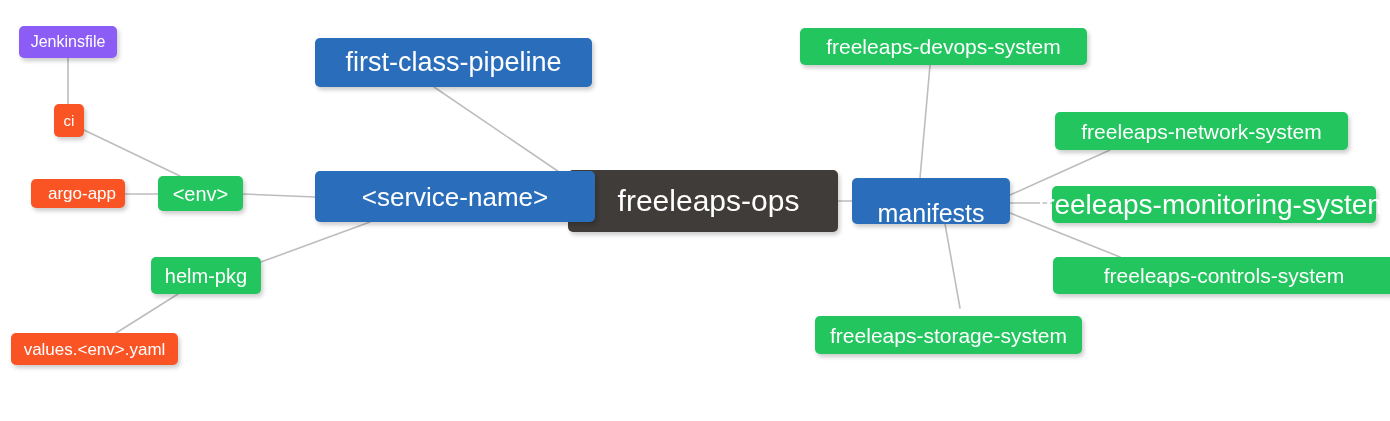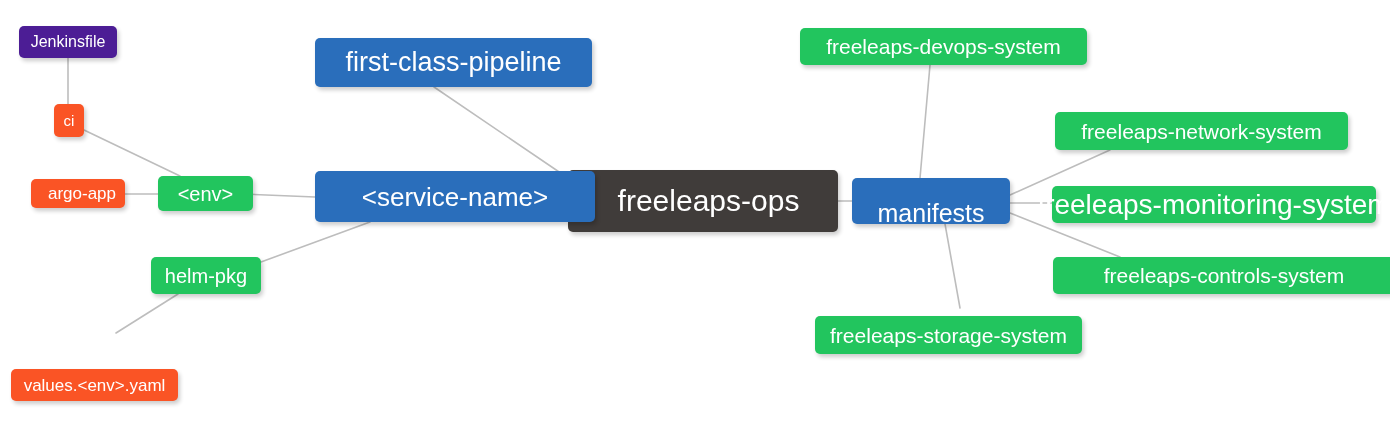--- a/index.html
+++ b/index.html
@@ -43,21 +43,21 @@
   }
   .node-label {
     display: block;
     padding: 0 2px;
   }
   
   .c-root   { background: #403c3a; }
   .c-blue   { background: #2a6ebb; }
   .c-green  { background: #22c55e; }
   .c-red    { background: #fa5425; }
-  .c-orange { background: #4c1d95; }
+  .c-orange { background: #8b5cf6; }
 </style>
 </head>
 <body>
 
 <div id="mindmap">
   <svg id="edge-layer" viewBox="0 0 1390 421" width="1390" height="421" xmlns="http://www.w3.org/2000/svg">
       <line x1="568" y1="201" x2="549" y2="197" stroke="#bdbdbd" stroke-width="1.6" stroke-linecap="round"></line>
       <line x1="838" y1="201" x2="852" y2="201" stroke="#bdbdbd" stroke-width="1.6" stroke-linecap="round"></line>
       <line x1="568" y1="178" x2="434" y2="87" stroke="#bdbdbd" stroke-width="1.6" stroke-linecap="round"></line>
       <line x1="315" y1="197" x2="243" y2="194" stroke="#bdbdbd" stroke-width="1.6" stroke-linecap="round"></line>
@@ -78,36 +78,36 @@
       </div>
       <div class="node c-blue" style="left: 315px; top: 171px; width: 280px; height: 51px;">
         <span class="node-label" style="font-size: 26px;">&lt;service-name&gt;</span>
       </div>
       <div class="node c-blue" style="left: 852px; top: 178px; width: 158px; height: 46px;">
         <span class="node-label" style="font-size: 25px; margin-top: 24px;">manifests</span>
       </div>
       <div class="node c-blue" style="left: 315px; top: 38px; width: 277px; height: 49px;">
         <span class="node-label" style="font-size: 27px;">first-class-pipeline</span>
       </div>
-      <div class="node c-green" style="left: 158px; top: 176px; width: 95px; height: 35px;">
+      <div class="node c-green" style="left: 158px; top: 176px; width: 85px; height: 35px;">
         <span class="node-label" style="font-size: 20px;">&lt;env&gt;</span>
       </div>
       <div class="node c-green" style="left: 151px; top: 257px; width: 110px; height: 37px;">
         <span class="node-label" style="font-size: 20px;">helm-pkg</span>
       </div>
       <div class="node c-red" style="left: 31px; top: 179px; width: 94px; height: 29px;">
         <span class="node-label" style="font-size: 17px; margin-left: 8px;">argo-app</span>
       </div>
       <div class="node c-red" style="left: 54px; top: 104px; width: 30px; height: 33px;">
         <span class="node-label" style="font-size: 15px;">ci</span>
       </div>
       <div class="node c-orange" style="left: 19px; top: 26px; width: 98px; height: 32px;">
         <span class="node-label" style="font-size: 16px;">Jenkinsfile</span>
       </div>
-      <div class="node c-red" style="left: 11px; top: 333px; width: 167px; height: 32px; margin-top: 36px;">
+      <div class="node c-red" style="left: 11px; top: 333px; width: 167px; height: 32px;">
         <span class="node-label" style="font-size: 17px;">values.&lt;env&gt;.yaml</span>
       </div>
       <div class="node c-green" style="left: 800px; top: 28px; width: 287px; height: 37px;">
         <span class="node-label" style="font-size: 21px;">freeleaps-devops-system</span>
       </div>
       <div class="node c-green" style="left: 1055px; top: 112px; width: 293px; height: 38px;">
         <span class="node-label" style="font-size: 21px;">freeleaps-network-system</span>
       </div>
       <div class="node c-green" style="left: 1052px; top: 186px; width: 324px; height: 37px;">
         <span class="node-label" style="font-size: 28px;">freeleaps-monitoring-system</span>

